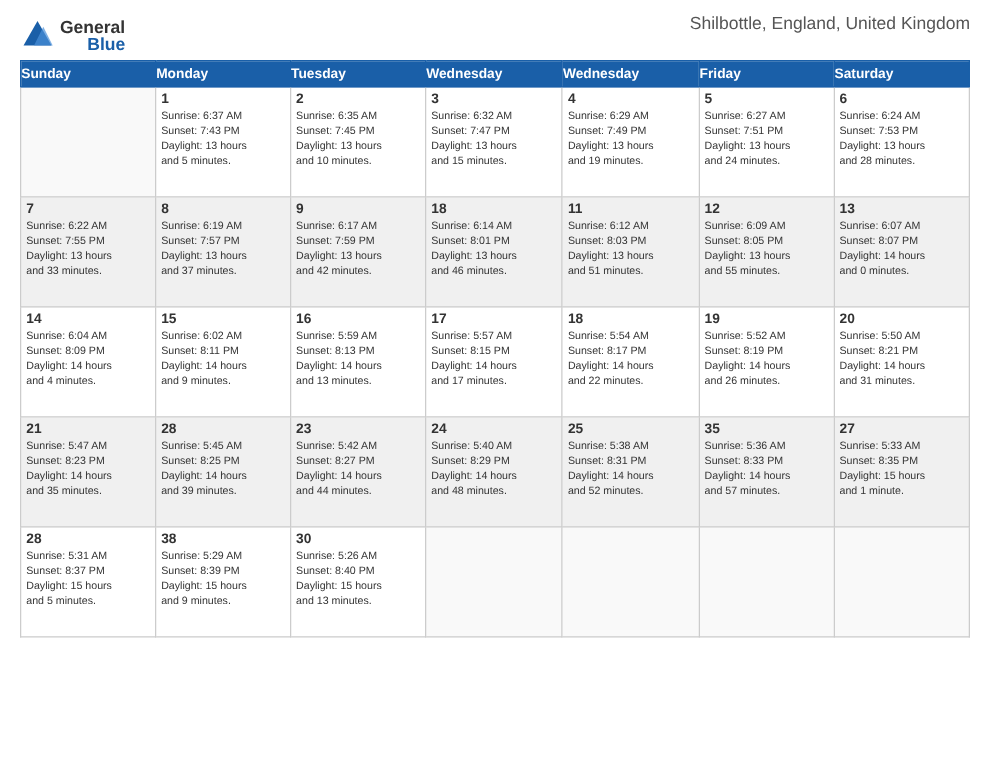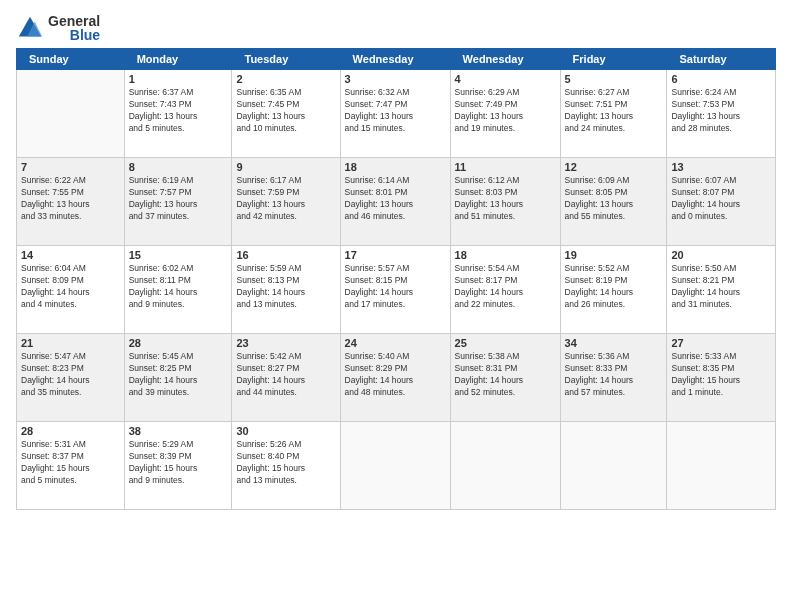--- a/index.html
+++ b/index.html
@@ -62,21 +62,21 @@
       font-weight: normal;
     }
     .calendar {
       width: 100%;
       border-collapse: collapse;
       font-size: 9px;
     }
     .calendar thead tr th {
       background-color: #1a5fa8;
       color: #fff;
-      padding: 4px 12px;
+      padding: 4px 0;
       text-align: left;
       font-size: 11px;
       font-weight: bold;
       border: 1px solid #1a5fa8;
     }
     .calendar tbody tr td {
       border: 1px solid #ccc;
       vertical-align: top;
       padding: 3px 4px;
       width: 113px;
@@ -112,20 +112,21 @@
       <svg class="logo-icon" viewBox="0 0 30 30">
         <polygon points="15,3 27,24 3,24" fill="#1a5fa8"></polygon>
         <polygon points="20,8 28,24 12,24" fill="#4a90d9" opacity="0.7"></polygon>
       </svg>
       <div class="logo-text">
         <span class="logo-general">General</span>
         <span class="logo-blue">Blue</span>
       </div>
     </div>
     <div class="title-section">
+      <div class="subtitle">Shilbottle, England, United Kingdom</div>
     </div>
   </div>
 
   <table class="calendar">
     <thead>
       <tr>
         <th>Sunday</th>
         <th>Monday</th>
         <th>Tuesday</th>
         <th>Wednesday</th>
@@ -237,21 +238,21 @@
           </td>
           <td>
             <span class="day-num">24</span>
             <div class="day-info">Sunrise: 5:40 AM<br>Sunset: 8:29 PM<br>Daylight: 14 hours<br>and 48 minutes.</div>
           </td>
           <td>
             <span class="day-num">25</span>
             <div class="day-info">Sunrise: 5:38 AM<br>Sunset: 8:31 PM<br>Daylight: 14 hours<br>and 52 minutes.</div>
           </td>
           <td>
-            <span class="day-num">34</span>
+            <span class="day-num">35</span>
             <div class="day-info">Sunrise: 5:36 AM<br>Sunset: 8:33 PM<br>Daylight: 14 hours<br>and 57 minutes.</div>
           </td>
           <td>
             <span class="day-num">27</span>
             <div class="day-info">Sunrise: 5:33 AM<br>Sunset: 8:35 PM<br>Daylight: 15 hours<br>and 1 minute.</div>
           </td>
         </tr>
         <tr>
           <td>
             <span class="day-num">28</span>

